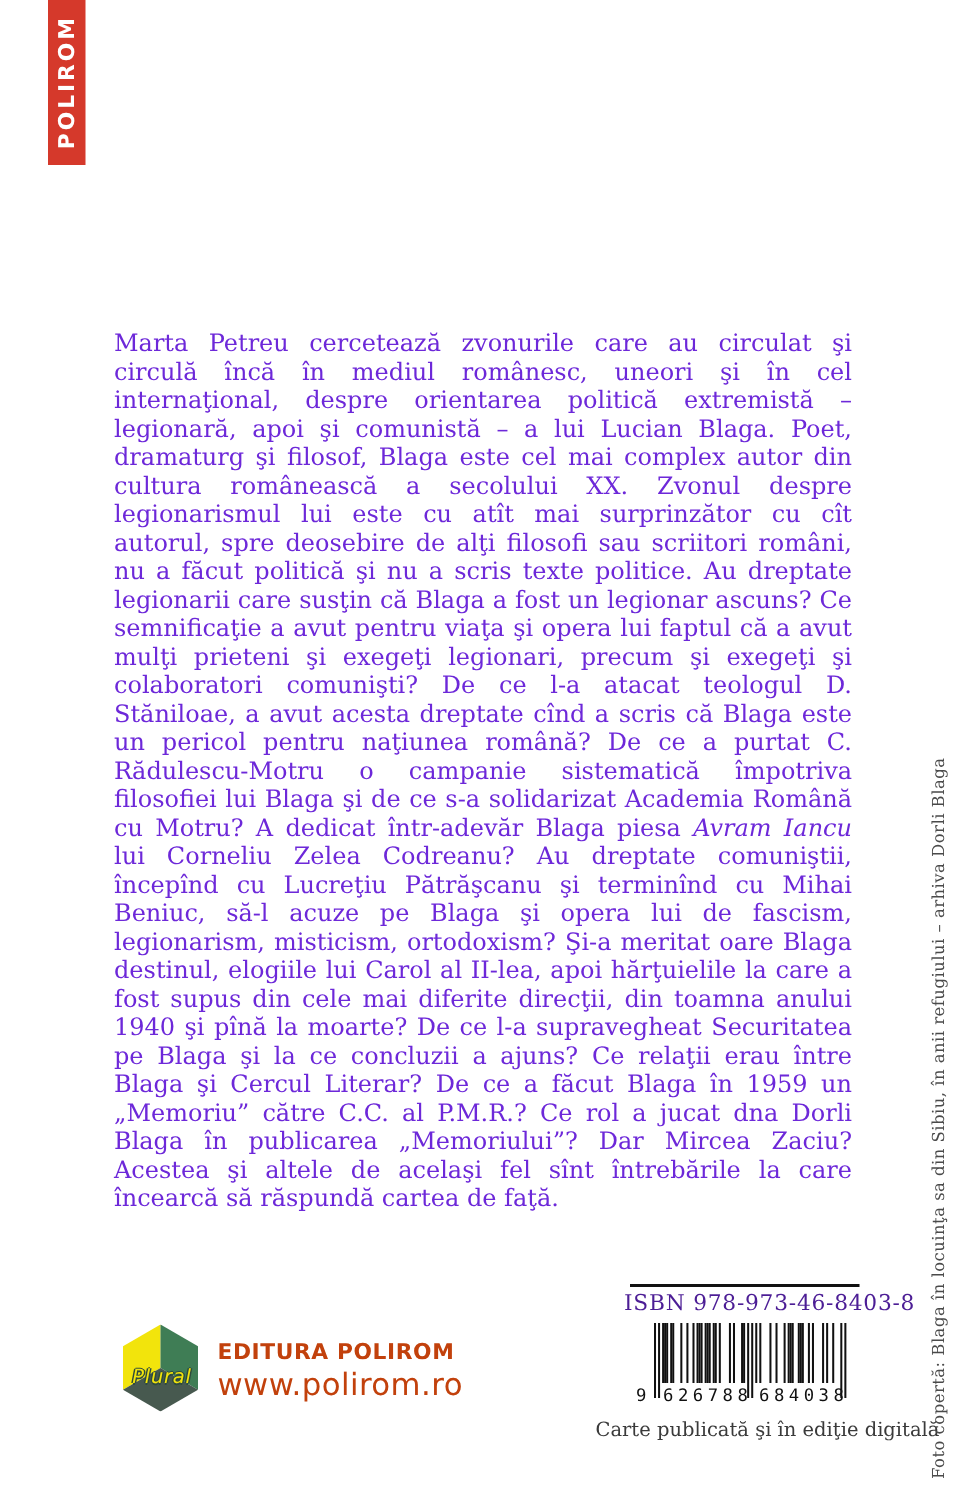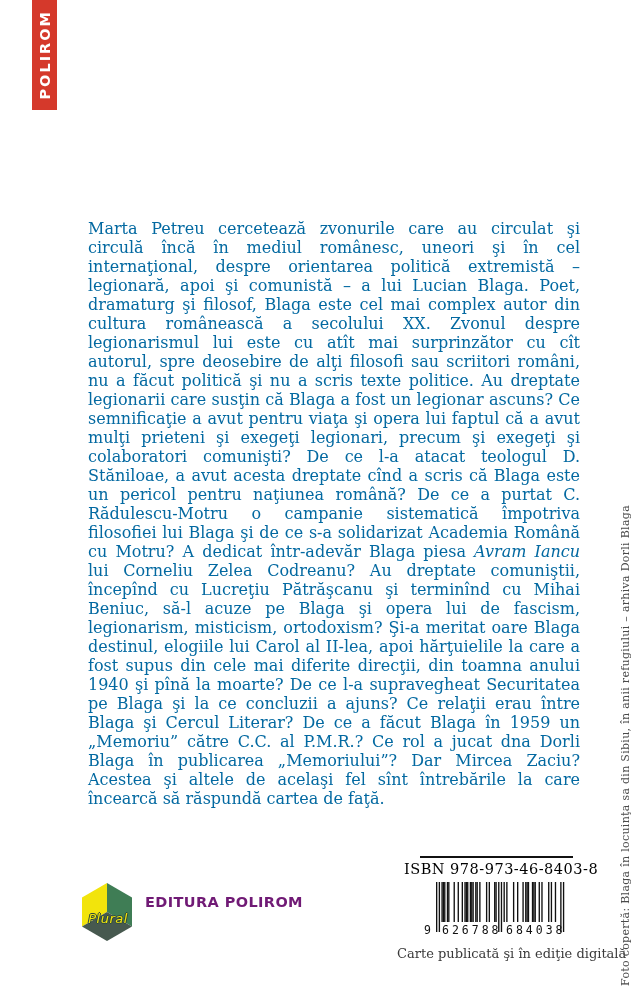--- a/index.html
+++ b/index.html
@@ -12,44 +12,44 @@
     position:absolute;left:32px;top:0;width:25px;height:110px;
     background:#d5392b;display:flex;align-items:center;justify-content:center;
   }
   .spine-label{
     writing-mode:vertical-rl;transform:rotate(180deg);
     color:#ffffff;font-family:"DejaVu Sans", "Liberation Sans", sans-serif;
     font-weight:bold;font-size:14.5px;letter-spacing:2px;white-space:nowrap;
   }
   
   .body-text{
-    position:absolute;left:88px;top:203px;width:492px;
-    font-size:16px;line-height:19px;color:#0369a1;
+    position:absolute;left:76px;top:203px;width:492px;
+    font-size:16px;line-height:19px;color:#6d28d9;
     text-align:justify;
   }
   .body-text i{font-style:italic;}
   
   .publisher{position:absolute;left:82px;top:883px;height:60px;}
   .logo-cube{position:absolute;left:0;top:0;width:50px;height:58px;}
   .logo-word{
     position:absolute;left:1px;top:28px;width:50px;text-align:center;
     font-family:"DejaVu Sans", "Liberation Sans", sans-serif;
     font-style:italic;font-weight:normal;font-size:13px;color:#f2e40c;
     text-shadow:-1px 0 #2e4b3c,1px 0 #2e4b3c,0 -1px #2e4b3c,0 1px #2e4b3c;
     letter-spacing:0.5px;
   }
   .publisher-text{position:absolute;left:63px;top:11px;white-space:nowrap;
-    font-family:"DejaVu Sans", "Liberation Sans", sans-serif;color:#701a75;}
+    font-family:"DejaVu Sans", "Liberation Sans", sans-serif;color:#c2410c;}
   .publisher-name{font-weight:bold;font-size:14.5px;letter-spacing:0.4px;}
   .publisher-site{font-size:20.5px;letter-spacing:0.3px;margin-top:1px;}
   
   .isbn-rule{position:absolute;left:420px;top:856px;width:153px;height:2px;background:#111;}
   .isbn-label{
-    position:absolute;left:404px;top:861px;width:170px;text-align:left;
-    font-size:14.5px;color:#000000;letter-spacing:0.5px;white-space:nowrap;
+    position:absolute;left:416px;top:861px;width:170px;text-align:left;
+    font-size:14.5px;color:#4c1d95;letter-spacing:0.5px;white-space:nowrap;
   }
   .barcode{position:absolute;left:424px;top:882px;width:142px;height:53px;}
   .barcode svg{position:absolute;left:12px;top:0;}
   .bc-digit{
     position:absolute;font-family:"DejaVu Sans Mono", "Liberation Mono", monospace;
     font-size:11.5px;color:#111;top:41px;letter-spacing:3px;white-space:nowrap;
   }
   .bc-first{left:0;letter-spacing:0;}
   .bc-left{left:18px;}
   .bc-right{left:82px;}
@@ -75,20 +75,21 @@
 
 <div class="publisher">
   <svg class="logo-cube" viewBox="0 0 50 58" width="50" height="58">
     <polygon points="25,0 25,29 0,43.5 0,14.5" fill="#f2e40c"></polygon>
     <polygon points="25,0 50,14.5 50,43.5 25,29" fill="#3f7d55"></polygon>
     <polygon points="0,43.5 25,29 50,43.5 25,58" fill="#47594f"></polygon>
   </svg>
   <span class="logo-word">Plural</span>
   <div class="publisher-text">
     <div class="publisher-name">EDITURA POLIROM</div>
+    <div class="publisher-site">www.polirom.ro</div>
   </div>
 </div>
 
 <div class="isbn-rule"></div>
 <div class="isbn-label">ISBN 978-973-46-8403-8</div>
 <div class="barcode">
   <svg id="bars" width="130" height="51" viewBox="0 0 130 51">
       <rect x="0.00" y="0" width="1.35" height="50" fill="#111"></rect>
       <rect x="2.70" y="0" width="1.35" height="50" fill="#111"></rect>
       <rect x="5.40" y="0" width="1.35" height="40" fill="#111"></rect>

